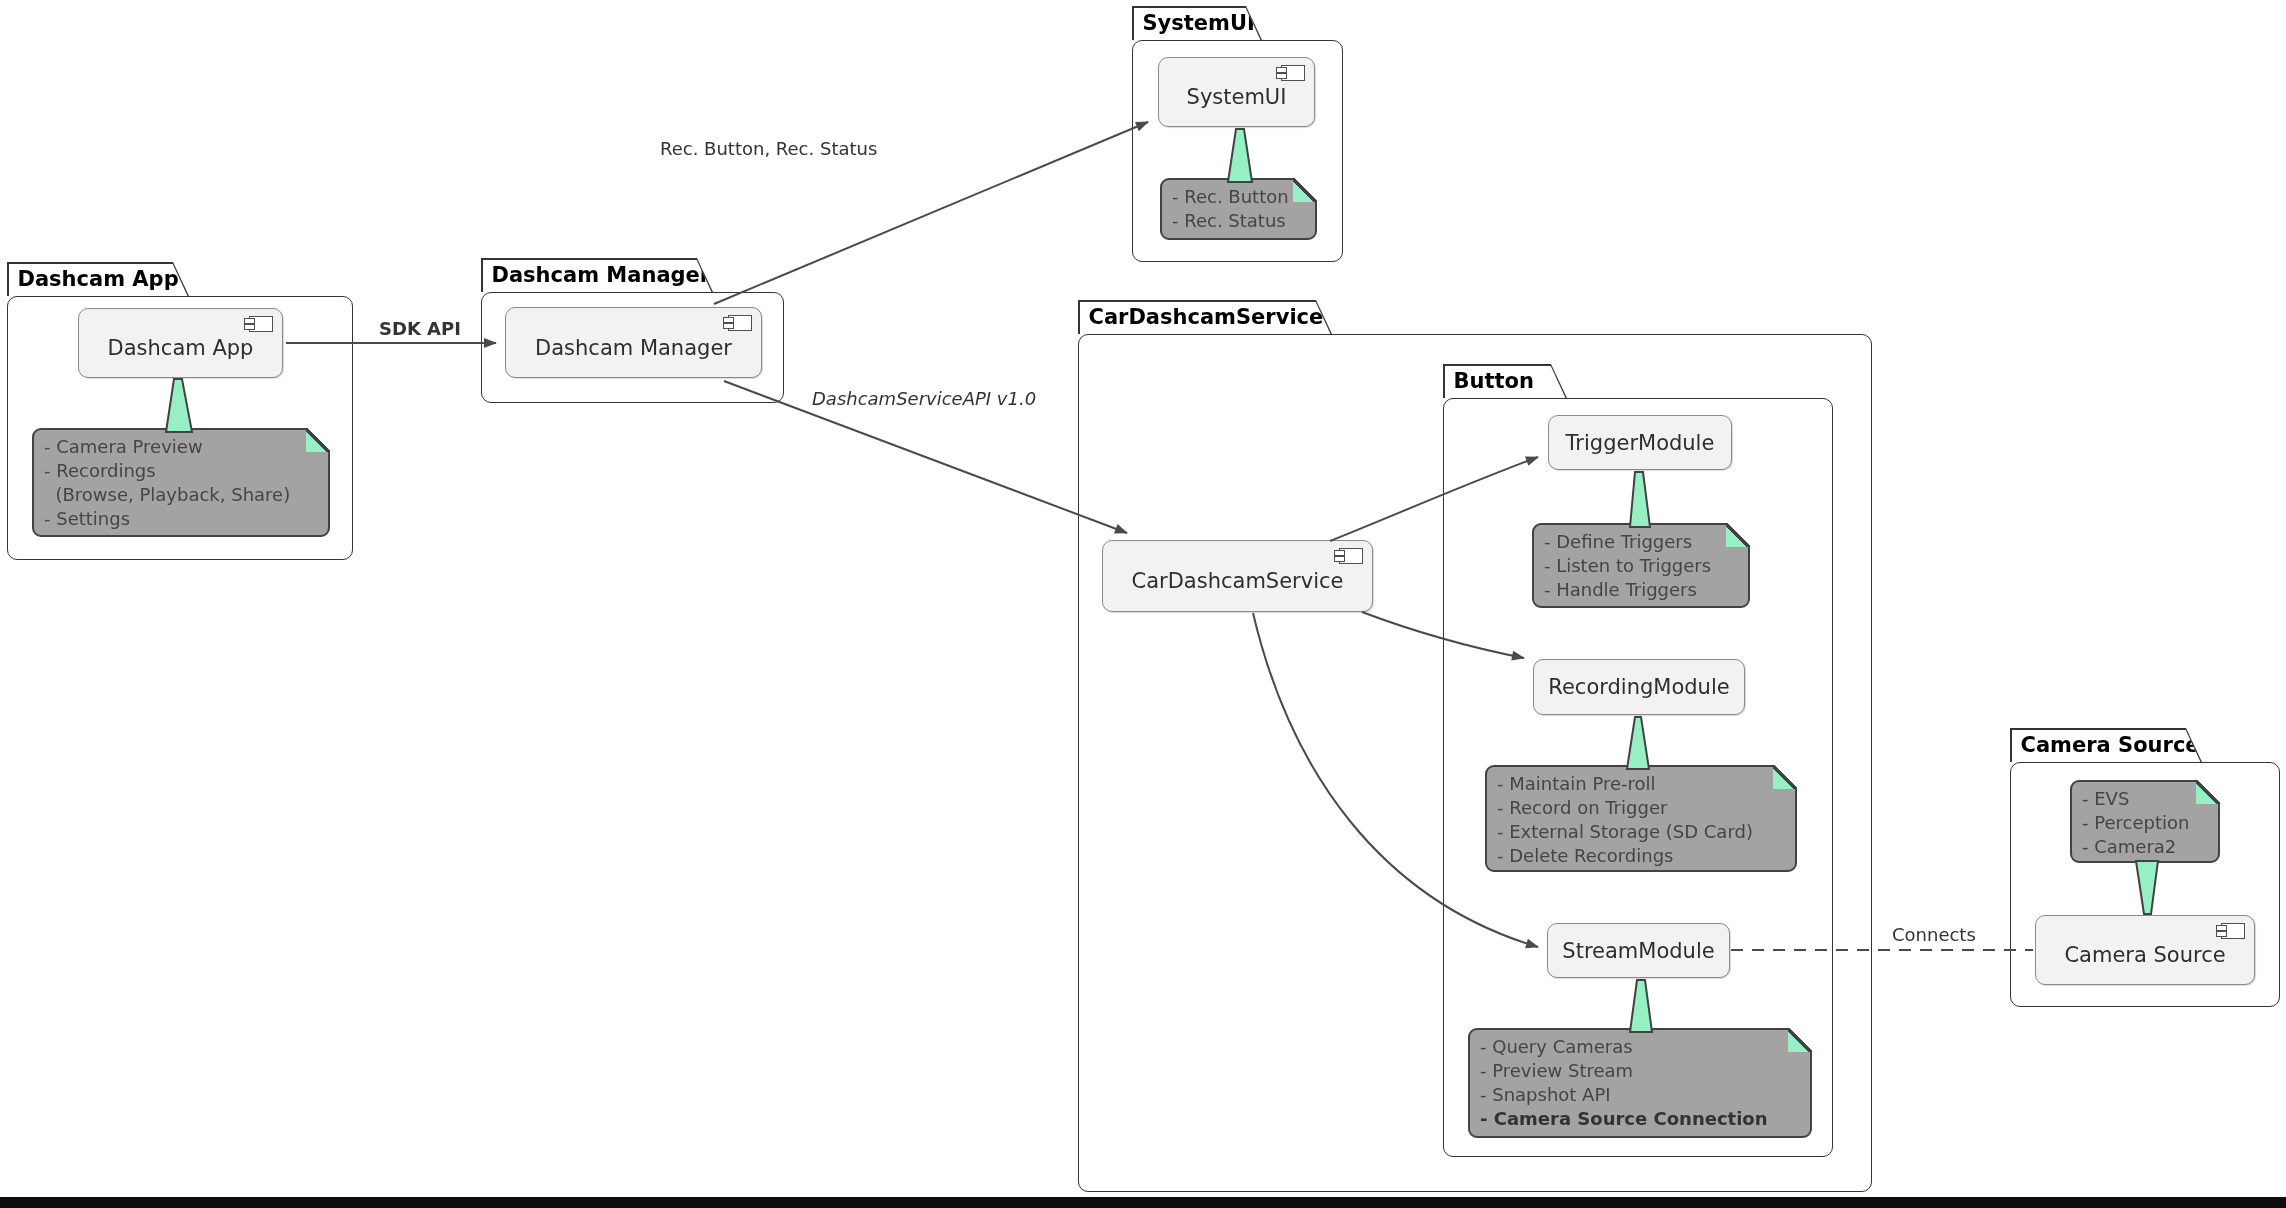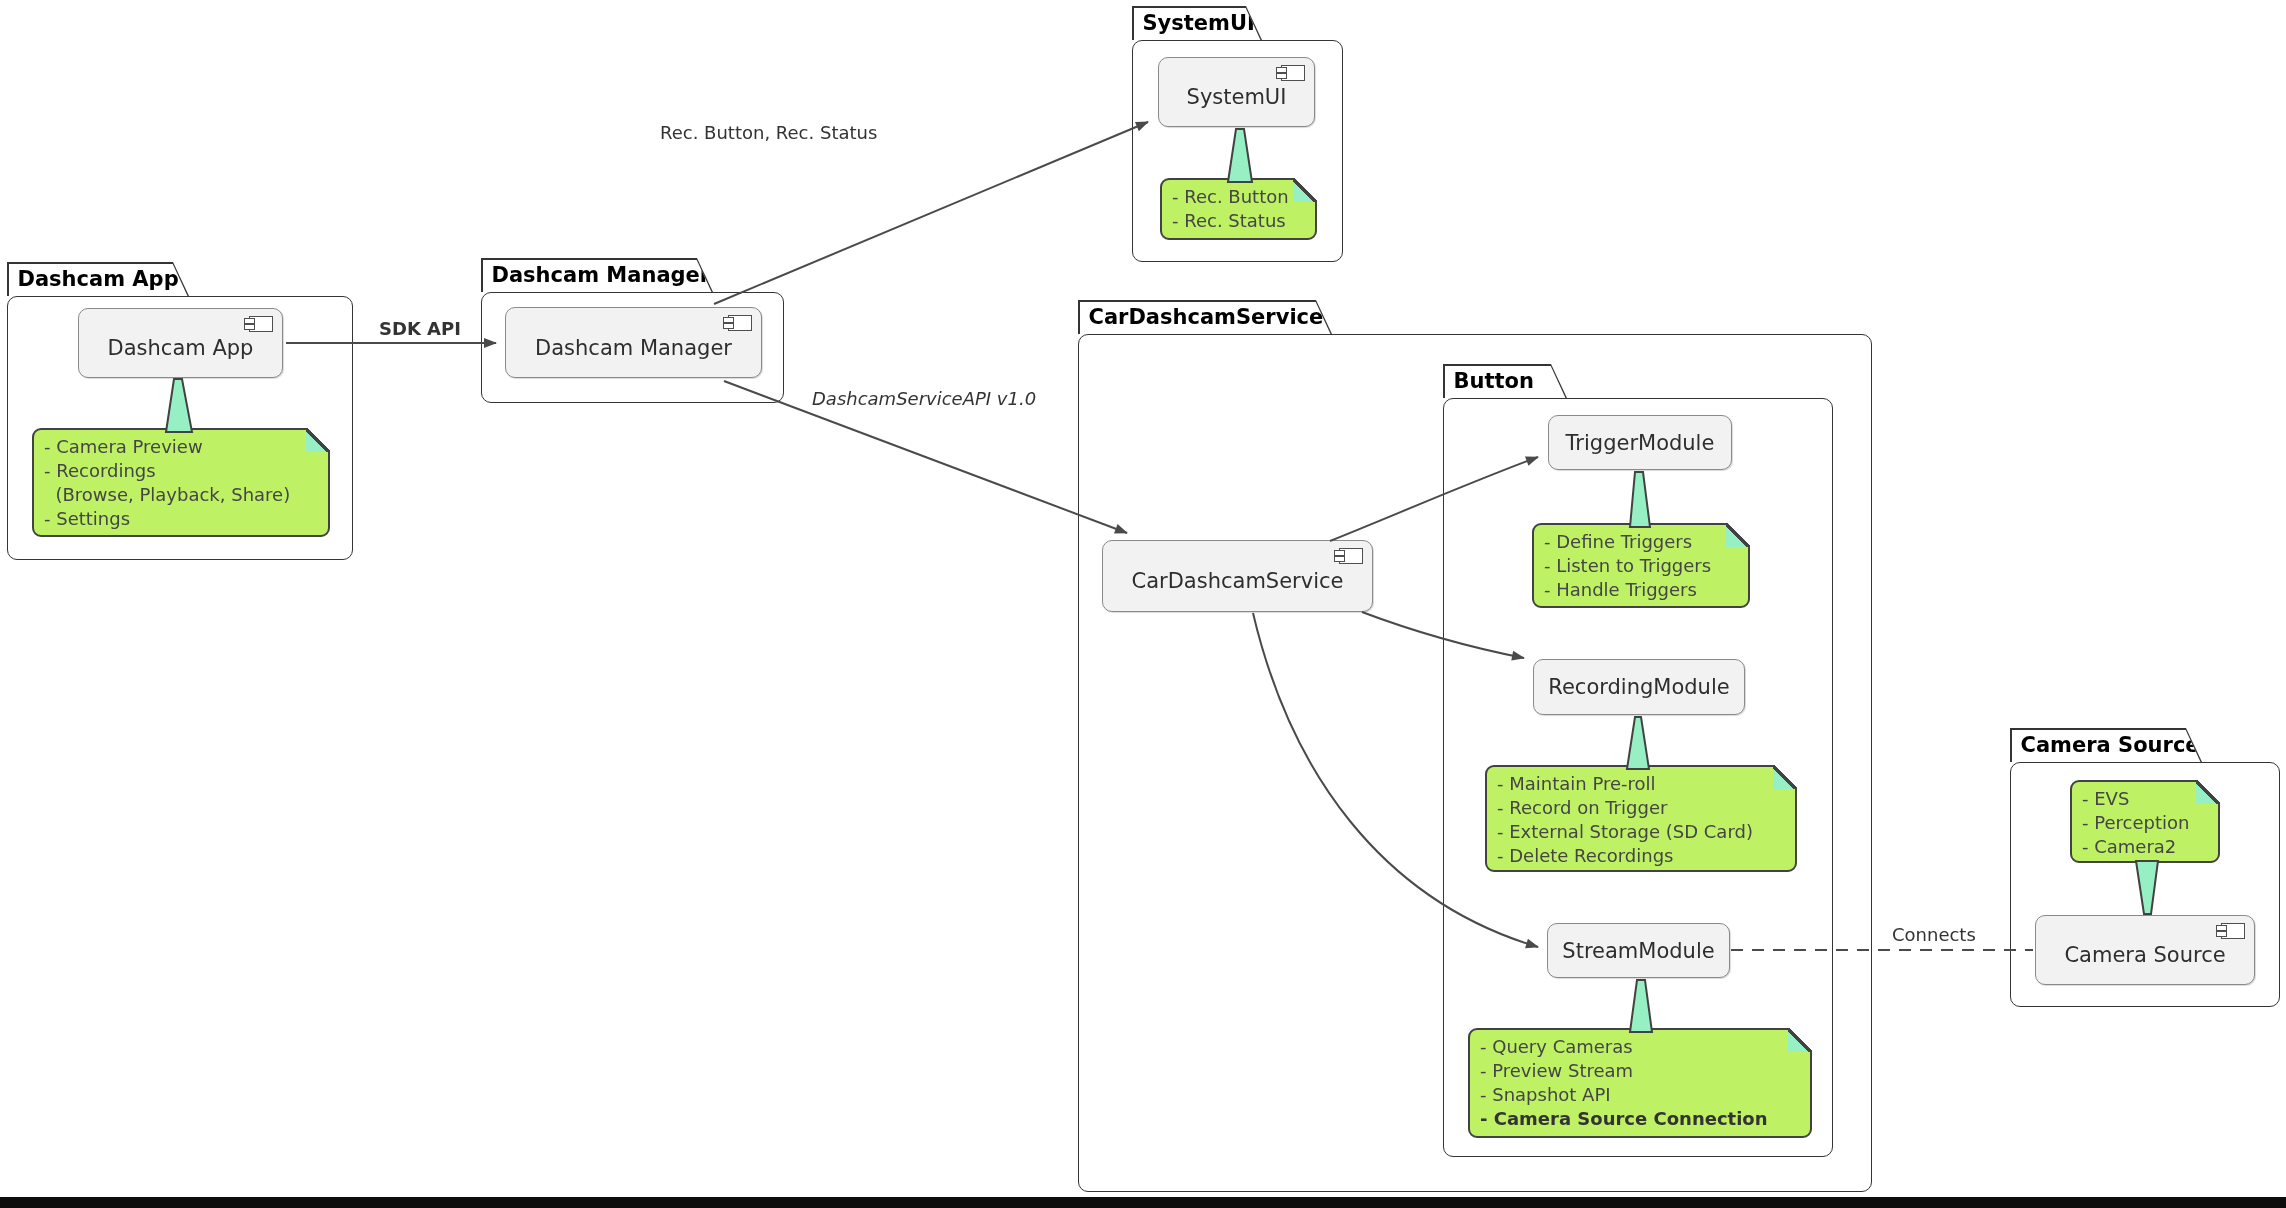--- a/index.html
+++ b/index.html
@@ -32,21 +32,21 @@
   }
   .comp.has-icon { padding-top:10px; }
   .cicon { position:absolute; top:7px; right:9px; width:24px; height:16px;
     border:1.5px solid #4f4f4f; background:#ffffff; }
   .cicon::before, .cicon::after { content:""; position:absolute; left:-6px;
     width:9px; height:4px; border:1.5px solid #4f4f4f; background:#ffffff; }
   .cicon::before { top:1px; }
   .cicon::after  { top:7px; }
   
   .note {
-    position:absolute; background:#bef264; border:2px solid #424242;
+    position:absolute; background:#a3a3a3; border:2px solid #424242;
     border-radius:9px; z-index:3; padding:5px 12px 5px 10px;
     font-size:18px; line-height:24px; color:#454545;
   }
   .note .line { white-space:pre; }
   .note .line.bold { font-weight:bold; color:#333; }
   .dogear { position:absolute; top:-2px; right:-2px; width:24px; height:24px;
     background:linear-gradient(45deg, #97f0c3 0 42%, #424242 42% 54%, #ffffff 54% 100%);
   }
   
   svg.wires { position:absolute; left:0; top:0; z-index:4; pointer-events:none; }
@@ -188,19 +188,19 @@
     <path d="M286,343 L496,343" stroke="#4a4a4a" stroke-width="2" fill="none" marker-end="url(#ah)"></path>
     <path d="M714,304 L1148,122" stroke="#4a4a4a" stroke-width="2" fill="none" marker-end="url(#ah)"></path>
     <path d="M724,381 L1127,533" stroke="#4a4a4a" stroke-width="2" fill="none" marker-end="url(#ah)"></path>
     <path d="M1330,541 C1395,515 1468,483 1538,457" stroke="#4a4a4a" stroke-width="2" fill="none" marker-end="url(#ah)"></path>
     <path d="M1362,612 C1415,632 1468,647 1524,658" stroke="#4a4a4a" stroke-width="2" fill="none" marker-end="url(#ah)"></path>
     <path d="M1253,613 C1290,770 1380,900 1538,947" stroke="#4a4a4a" stroke-width="2" fill="none" marker-end="url(#ah)"></path>
     <path d="M1731,950 L2033,950" stroke="#4a4a4a" stroke-width="2" fill="none" stroke-dasharray="12 9"></path>
   </svg>
 
   <div class="edge-label" style="left:379px; top:318px;font-weight:bold;">SDK API</div>
-  <div class="edge-label" style="left:660px; top:122px;">Rec. Button, Rec. Status</div>
+  <div class="edge-label" style="left:660px; top:138px;">Rec. Button, Rec. Status</div>
   <div class="edge-label" style="left:812px; top:388px;font-style:italic;">DashcamServiceAPI v1.0</div>
   <div class="edge-label" style="left:1892px; top:924px;">Connects</div>
 
   <div class="bottom-bar"></div>
 
 </div>
 
 </body></html>

